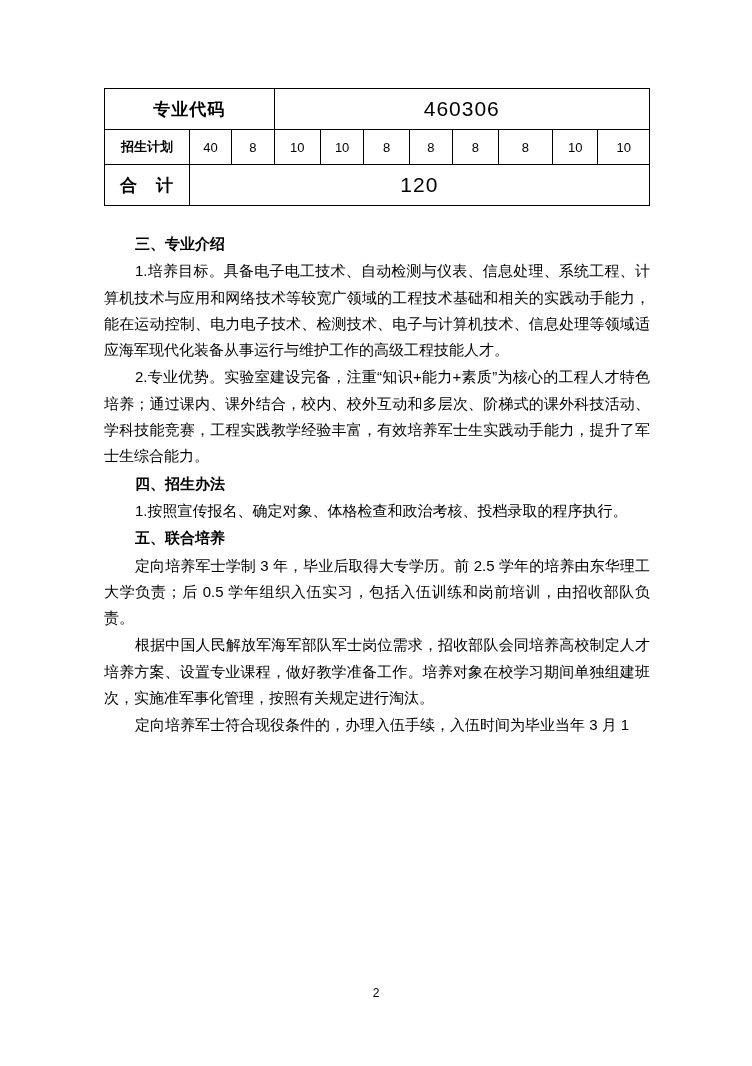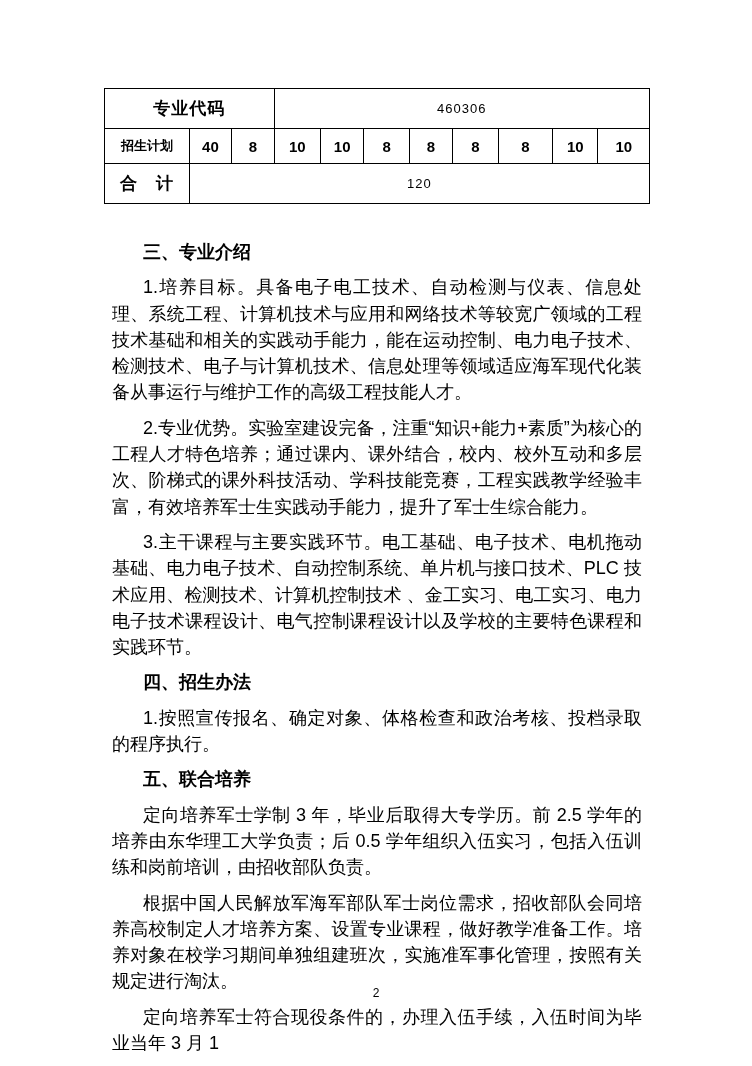--- a/index.html
+++ b/index.html
@@ -24,37 +24,37 @@
     text-align:center;
     vertical-align:middle;
     padding:8px;
     overflow:hidden;
     white-space:nowrap;
   }
   tr.row-code{height:38px;}
   tr.row-prov{height:22px;}
   tr.row-plan{height:20px;}
   tr.row-total{height:40px;}
-  .cell-big{font-size:13px;letter-spacing:1px;margin-top:48px;}
+  .cell-big{font-size:21px;letter-spacing:1px;margin-top:48px;}
   .cell-big-bold{font-size:17px;font-weight:bold;letter-spacing:1px;}
   .cell-head{font-size:13px;font-weight:bold;}
-  .cell-num{font-size:15px;font-weight:bold;}
+  .cell-num{font-size:13px;font-weight:normal;}
   
   .doc-body{
     position:absolute;
     left:103px;top:230px;width:548px;
     font-size:15px;
     line-height:26.3px;
     text-align:justify;
   }
   .doc-body h3,
   .doc-body p{
-    margin:9px;
+    margin:1px;
     padding:0;
-    font-size:18px;
+    font-size:15px;
     text-indent:31px;
     font-weight:normal;
   }
   .doc-body h3{font-weight:bold;}
   
   .page-num{
     position:absolute;
     left:0;right:0;
     top:986px;
     text-align:center;
@@ -102,21 +102,20 @@
       <td class="cell-big-bold">合　计</td>
       <td colspan="10" class="cell-big">120</td>
     </tr>
   </tbody>
     </table>
 
   <div class="doc-body">
     <h3>三、专业介绍</h3>
     <p>1.培养目标。具备电子电工技术、自动检测与仪表、信息处理、系统工程、计算机技术与应用和网络技术等较宽广领域的工程技术基础和相关的实践动手能力，能在运动控制、电力电子技术、检测技术、电子与计算机技术、信息处理等领域适应海军现代化装备从事运行与维护工作的高级工程技能人才。</p>
     <p>2.专业优势。实验室建设完备，注重“知识+能力+素质”为核心的工程人才特色培养；通过课内、课外结合，校内、校外互动和多层次、阶梯式的课外科技活动、学科技能竞赛，工程实践教学经验丰富，有效培养军士生实践动手能力，提升了军士生综合能力。</p>
-    <p>3.主干课程与主要实践环节。电工基础、电子技术、电机拖动基础、电力电子技术、自动控制系统、单片机与接口技术、PLC 技术应用、检测技术、计算机控制技术 、金工实习、电工实习、电力电子技术课程设计、电气控制课程设计以及学校的主要特色课程和实践环节。</p>
 
     <h3>四、招生办法</h3>
     <p>1.按照宣传报名、确定对象、体格检查和政治考核、投档录取的程序执行。</p>
 
     <h3>五、联合培养</h3>
     <p>定向培养军士学制 3 年，毕业后取得大专学历。前 2.5 学年的培养由东华理工大学负责；后 0.5 学年组织入伍实习，包括入伍训练和岗前培训，由招收部队负责。</p>
     <p>根据中国人民解放军海军部队军士岗位需求，招收部队会同培养高校制定人才培养方案、设置专业课程，做好教学准备工作。培养对象在校学习期间单独组建班次，实施准军事化管理，按照有关规定进行淘汰。</p>
 
     <p>定向培养军士符合现役条件的，办理入伍手续，入伍时间为毕业当年 3 月 1</p>
   </div>

